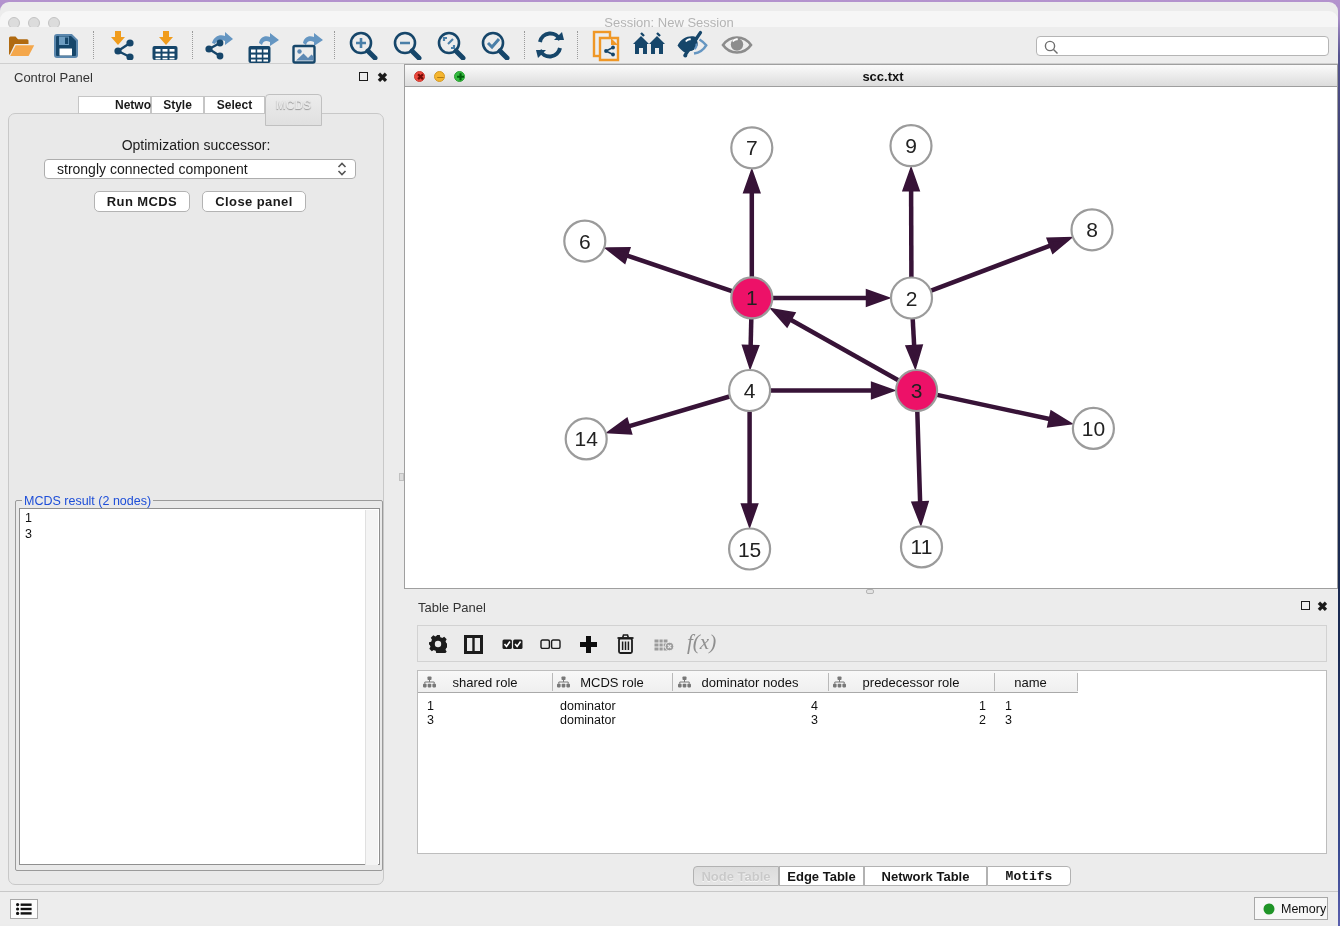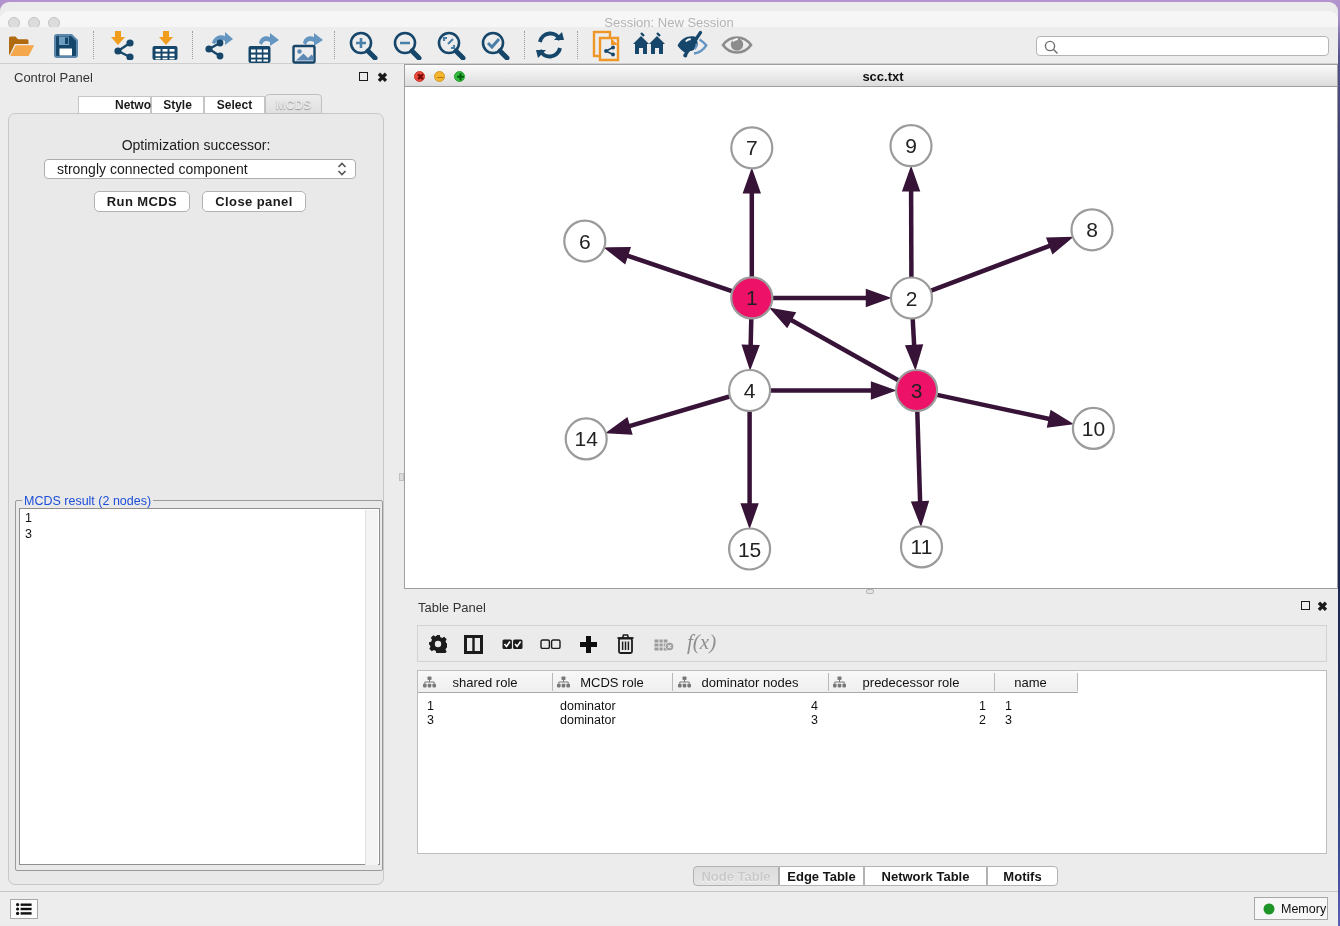--- a/index.html
+++ b/index.html
@@ -202,21 +202,21 @@
     </div>
   </div>
 
   <div id="cp-title">Control Panel</div>
   <div class="winbtn-sq" style="left:359px; top:70px;"></div>
   <div class="winbtn-x" style="left:377px; top:70px;">✖</div>
   <div id="cpbox"></div>
   <div class="cptab" style="left:78px; width:73px;padding-left:36px;">Network</div>
   <div class="cptab" style="left:151px; width:53px;">Style</div>
   <div class="cptab" style="left:204px; width:61px;">Select</div>
-  <div class="cptab" style="left:265px; width:57px; top:92px; height:20px; background:linear-gradient(180deg,#ececec,#e0e0e0); color:#e8e8e8; text-shadow:0 1px 1px #9a9a9a; border-radius:4px 4px 0 0; border-color:#c0c0c0; line-height:20px;">MCDS</div>
+  <div class="cptab" style="left:265px; width:57px; top:92px; height:32px; background:linear-gradient(180deg,#ececec,#e0e0e0); color:#e8e8e8; text-shadow:0 1px 1px #9a9a9a; border-radius:4px 4px 0 0; border-color:#c0c0c0; line-height:20px;">MCDS</div>
   <div id="optlabel">Optimization successor:</div>
   <div id="cpselect">strongly connected component
     <svg width="10" height="14" viewBox="0 0 10 14" style="position:absolute; right:8px; top:2px;">
       <path d="M1.5 5 L5 1.5 L8.5 5" fill="none" stroke="#555" stroke-width="1.6"></path>
       <path d="M1.5 9 L5 12.5 L8.5 9" fill="none" stroke="#555" stroke-width="1.6"></path>
     </svg>
   </div>
   <div class="cpbtn" style="left:94px; width:96px;">Run MCDS</div>
   <div class="cpbtn" style="left:202px; width:104px;">Close panel</div>
   <div id="fieldset">
@@ -414,21 +414,21 @@
     <div class="cell" style="left:587px; top:28px;">1</div>
     <div class="cell" style="left:9px; top:42px;">3</div>
     <div class="cell" style="left:142px; top:42px;">dominator</div>
     <div class="cell" style="left:393px; top:42px;">3</div>
     <div class="cell" style="left:561px; top:42px;">2</div>
     <div class="cell" style="left:587px; top:42px;">3</div>
   </div>
   <div class="btab" style="left:693px; width:86px; background:linear-gradient(180deg,#dcdcdc,#e6e6e6); color:#c9c9c9; text-shadow:0 1px 0 #f5f5f5; border-radius:4px 0 0 4px;">Node Table</div>
   <div class="btab" style="left:779px; width:85px;">Edge Table</div>
   <div class="btab" style="left:864px; width:123px;">Network Table</div>
-  <div class="btab" style="left:987px; width:71px; border-radius:0 4px 4px 0;">Motifs</div>
+  <div class="btab" style="left:987px; width:84px; border-radius:0 4px 4px 0;font-family:Liberation Mono, monospace;">Motifs</div>
 
   <div id="statusbar"></div>
   <div id="listbtn">
     <svg width="16" height="12" viewBox="0 0 16 12" style="position:absolute;left:5px;top:3px;">
       <g fill="#111">
           <circle cx="1.6" cy="1.6" r="1.6"></circle>
           <circle cx="1.6" cy="6" r="1.6"></circle>
           <circle cx="1.6" cy="10.4" r="1.6"></circle>
       <rect x="4.6" y="0.5" width="11" height="2.4"></rect>
           <rect x="4.6" y="4.8" width="11" height="2.4"></rect>

